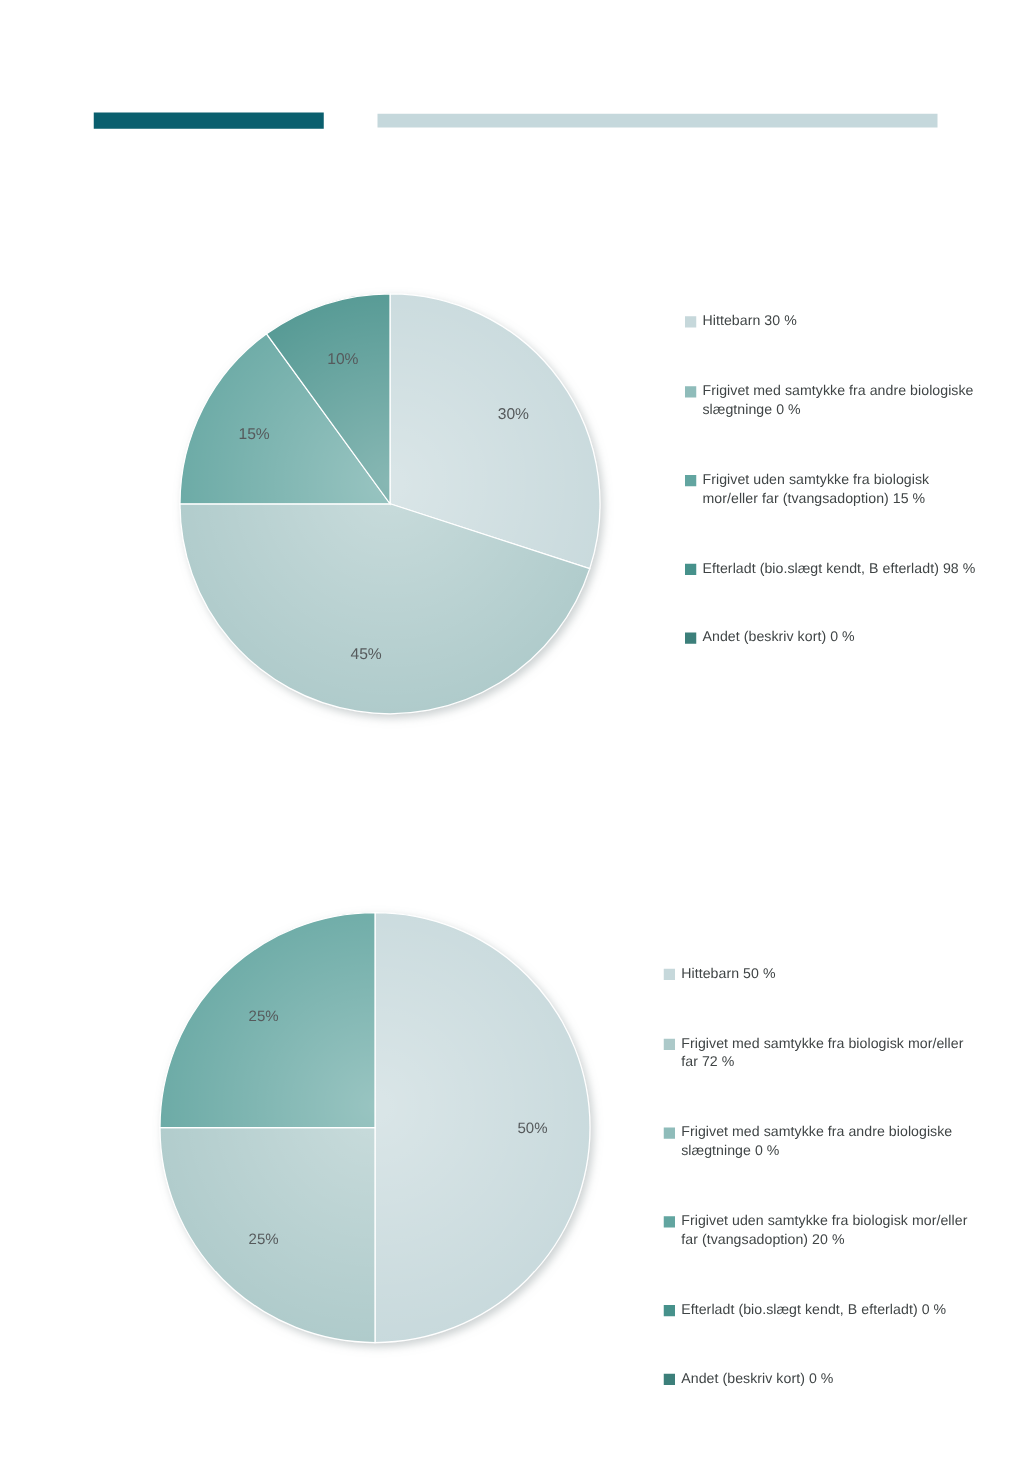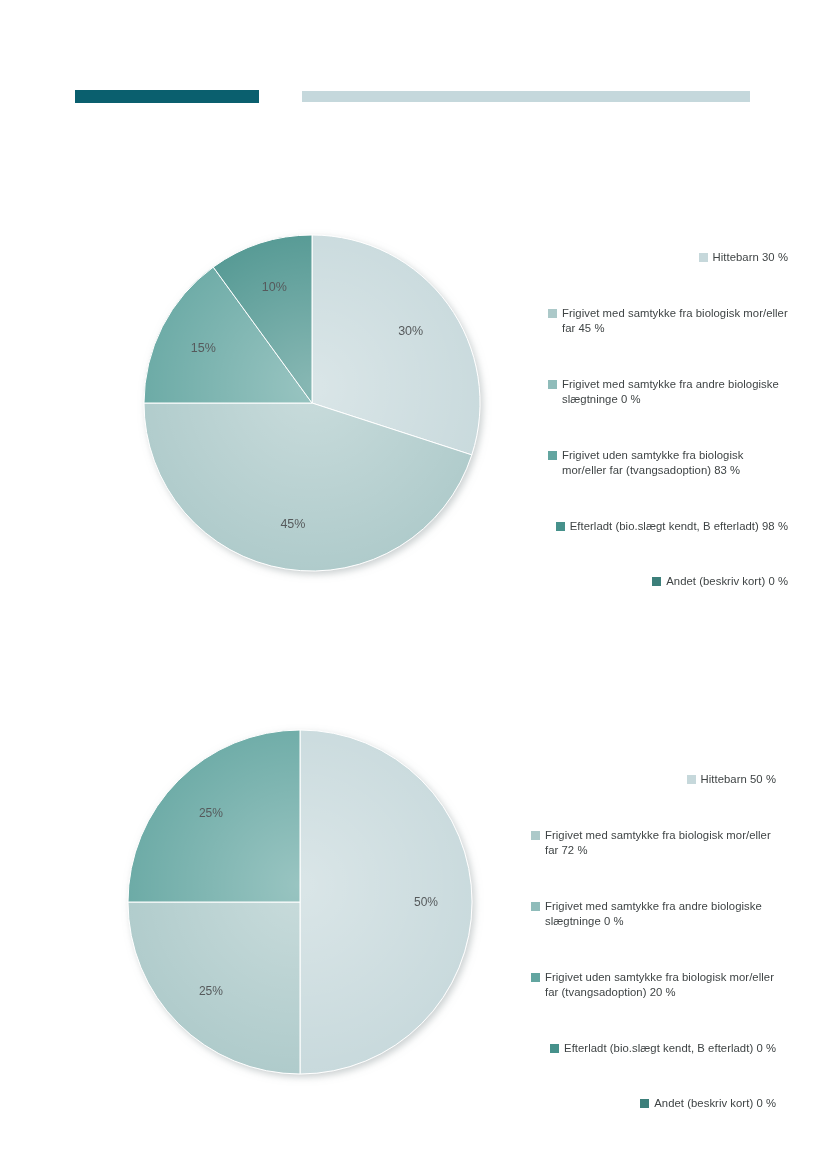--- a/index.html
+++ b/index.html
@@ -71,21 +71,20 @@
   .legend {
     position: absolute;
   }
   #legend-1 { left: 548px; top: 40px; width: 240px; }
   #legend-2 { left: 531px; top: 34px; width: 245px; margin-top: 28px; }
 
   .legend-item {
     display: flex;
     align-items: flex-start;
     margin-bottom: 40px;
-    justify-content: flex-end;
   }
   .legend-item:last-child { margin-bottom: 0; }
 
   .legend-swatch {
     width: 9px;
     height: 9px;
     flex: 0 0 9px;
     margin-top: 3px;
     margin-right: 5px;
   }
@@ -135,30 +134,26 @@
           </g>
       </svg>
     </div>
 
     <div class="legend" id="legend-1">
       <div class="legend-item">
         <span class="legend-swatch" style="background: rgb(198, 216, 219);"></span>
         <span class="legend-text">Hittebarn 30 %</span>
       </div>
       <div class="legend-item">
-        <span class="legend-swatch" style="background: rgb(172, 201, 201);"></span>
-        <span class="legend-text">Frigivet med samtykke fra biologisk mor/eller far 45 %</span>
-      </div>
-      <div class="legend-item">
         <span class="legend-swatch" style="background: rgb(143, 188, 186);"></span>
         <span class="legend-text">Frigivet med samtykke fra andre biologiske slægtninge 0 %</span>
       </div>
       <div class="legend-item">
         <span class="legend-swatch" style="background: rgb(98, 165, 160);"></span>
-        <span class="legend-text">Frigivet uden samtykke fra biologisk mor/eller far (tvangsadoption) 83 %</span>
+        <span class="legend-text">Frigivet uden samtykke fra biologisk mor/eller far (tvangsadoption) 15 %</span>
       </div>
       <div class="legend-item">
         <span class="legend-swatch" style="background: rgb(70, 145, 139);"></span>
         <span class="legend-text">Efterladt (bio.slægt kendt, B efterladt) 98 %</span>
       </div>
       <div class="legend-item">
         <span class="legend-swatch" style="background: rgb(60, 127, 122);"></span>
         <span class="legend-text">Andet (beskriv kort) 0 %</span>
       </div>
     </div>

